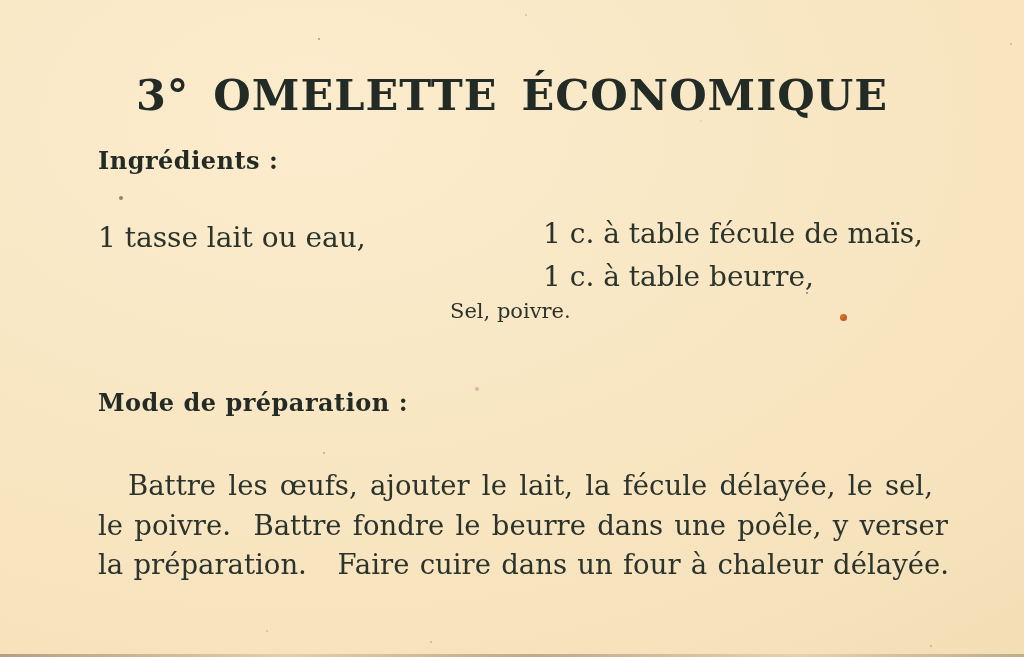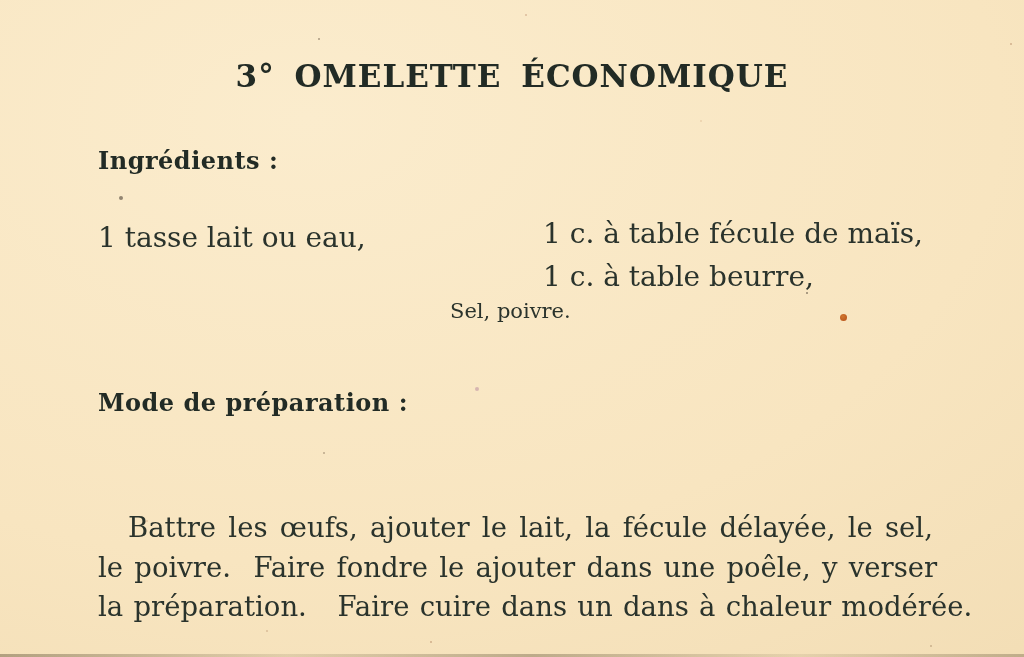--- a/index.html
+++ b/index.html
@@ -49,23 +49,23 @@
       806px 292px 0 0 rgba(60,50,40,.55),
       1010px 43px 0 0 rgba(150,95,60,.40),
       430px 641px 0 0 rgba(150,95,60,.40),
       930px 645px 0 0 rgba(120,85,55,.35),
       266px 630px 0 0 rgba(150,100,70,.30),
       146px 520px 0 0 rgba(190,120,80,.30),
       700px 120px 0 0 rgba(190,140,100,.25);
     pointer-events: none;
   }
   .title {
-    position: absolute; top: 58px; left: 0; width: 100%;
+    position: absolute; top: 70px; left: 0; width: 100%;
     text-align: center;
-    font-size: 31px; font-weight: 700;
+    font-size: 43px; font-weight: 700;
     letter-spacing: 1px; word-spacing: 8px;
     color: var(--heading_ink);
   }
   .section-heading {
     position: absolute; left: 98px;
     font-size: 24px; font-weight: 700;
     letter-spacing: .5px;
     color: var(--heading_ink);
   }
   .h-ingredients { top: 146px; }
@@ -81,21 +81,21 @@
   .rust-dot {
     position: absolute; left: 840px; top: 314px;
     width: 7px; height: 7px; border-radius: 50%;
     background: radial-gradient(circle at 40% 35%, #d0772f, var(--rust) 70%);
   }
   .paragraph {
     position: absolute; left: 98px; top: 466px; width: 880px;
     font-size: 27.5px; line-height: 39.5px;
   }
   .para-line { white-space: pre; }
-  .para-line.first { padding-left: 30px; word-spacing: 3.5px; margin-top: 42px; }
+  .para-line.first { padding-left: 30px; word-spacing: 3.5px; }
   .para-line.second { word-spacing: 2.5px; }
   .para-line.third { word-spacing: 1.5px; }
 </style>
 </head>
 <body>
 
 <div class="page">
 
   <div class="specks"></div>
 
@@ -113,17 +113,17 @@
   </div>
 
   <div class="sel-poivre">Sel, poivre.</div>
 
   <div class="rust-dot"></div>
 
   <div class="section-heading h-preparation">Mode de préparation :</div>
 
   <div class="paragraph">
     <div class="para-line first">Battre les œufs, ajouter le lait, la fécule délayée, le sel,</div>
-    <div class="para-line second">le poivre.  Faire fondre le ajouter dans une poêle, y verser</div>
-    <div class="para-line third">la préparation.   Faire cuire dans un dans à chaleur modérée.</div>
+    <div class="para-line second">le poivre.  Battre fondre le beurre dans une poêle, y verser</div>
+    <div class="para-line third">la préparation.   Faire cuire dans un four à chaleur délayée.</div>
   </div>
 
 </div>
 
 </body></html>

